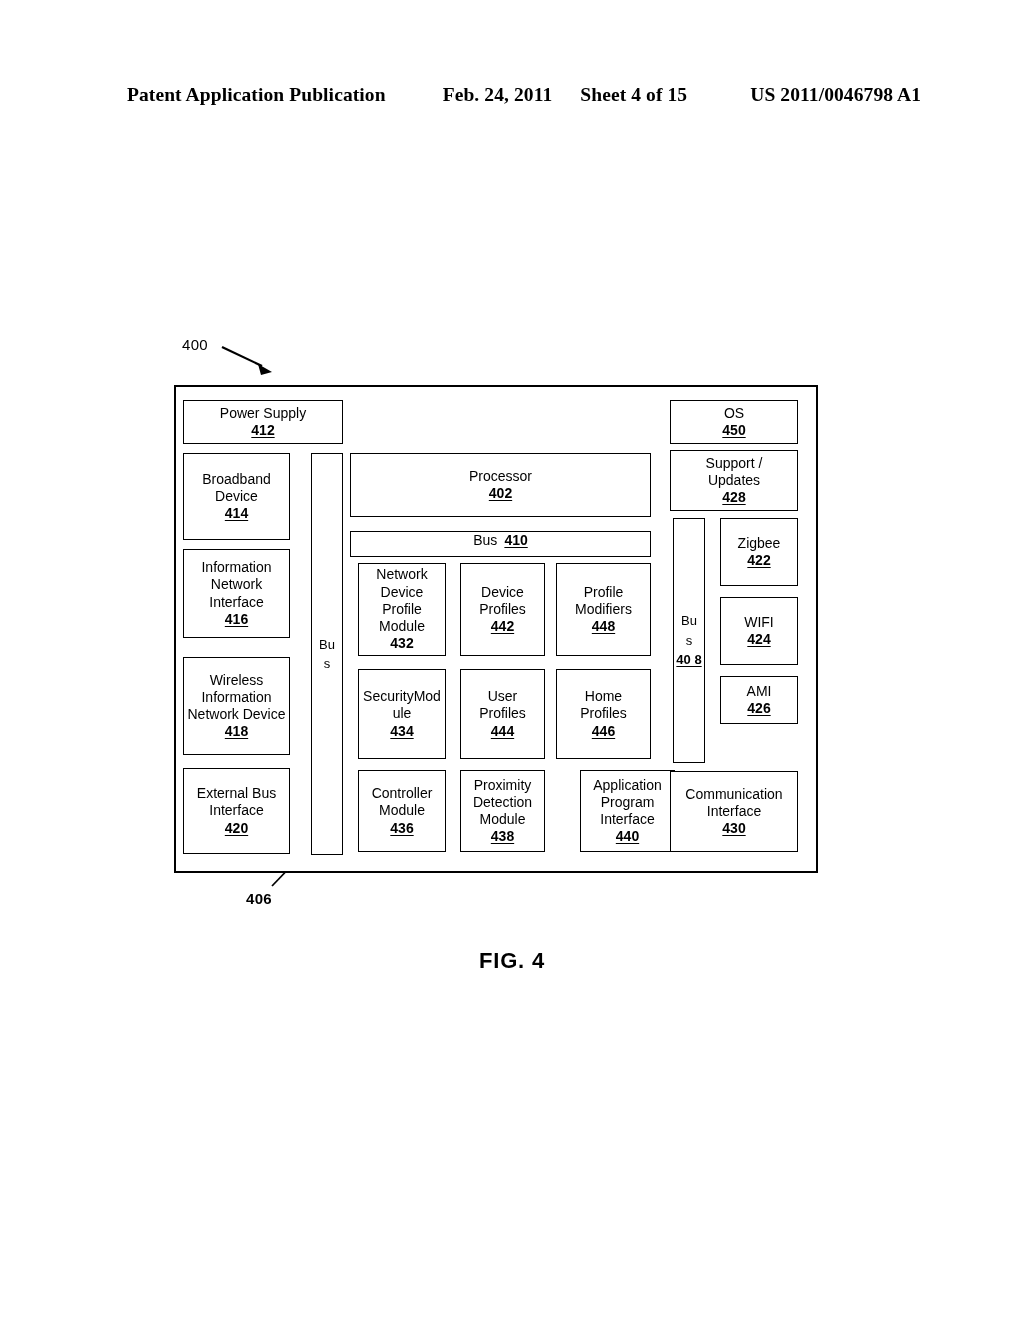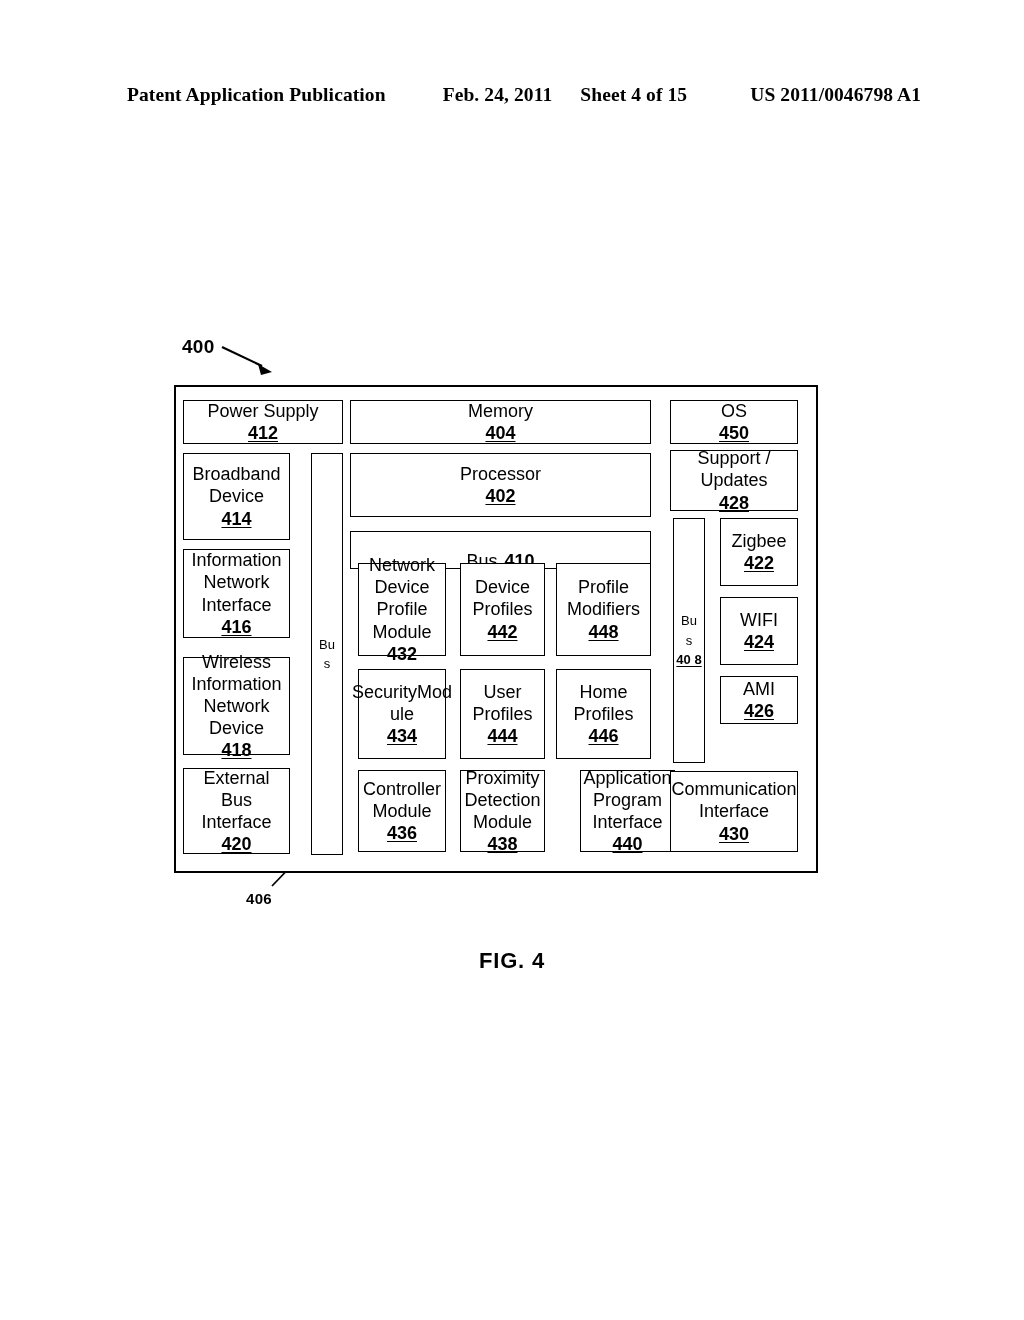--- a/index.html
+++ b/index.html
@@ -46,22 +46,22 @@
     top: 0;
     width: 1024px;
     height: 1320px;
   }
 
   .ref-400 {
     position: absolute;
     left: 182px;
     top: 336px;
     font-family: "Liberation Sans", sans-serif;
-    font-weight: bold;
-    font-size: 19px;
+    font-weight: normal;
+    font-size: 15px;
     letter-spacing: 0.3px;
   }
   .ref-406 {
     position: absolute;
     left: 246px;
     top: 890px;
     font-family: "Liberation Sans", sans-serif;
     font-weight: bold;
     font-size: 15px;
     letter-spacing: 0.3px;
@@ -93,23 +93,23 @@
     position: absolute;
     box-sizing: border-box;
     border: 1.6px solid #000;
     background: #fff;
     display: flex;
     flex-direction: column;
     align-items: center;
     justify-content: center;
     text-align: center;
     font-family: "Liberation Sans", sans-serif;
-    font-size: 18px;
+    font-size: 14px;
     line-height: 1.23;
-    padding: 18px 3px;
+    padding: 0 3px;
   }
   .blk .lbl { display: block; white-space: pre-line; }
   .blk .num {
     display: block;
     font-weight: bold;
     text-decoration: underline;
     text-underline-offset: 1.5px;
   }
   
   .blk.inline {
@@ -195,24 +195,20 @@
     <span class="lbl">External Bus
 Interface</span>
     <span class="num">420</span>
   </div>
 
   <div class="blk busv" style="left:311px; top:453px; width:32px; height:402px;">
     <span class="lbl">Bu
 s</span>
   </div>
 
-  <div class="blk" style="left:350px; top:400px; width:301px; height:44px;">
-    <span class="lbl">Memory</span>
-    <span class="num">404</span>
-  </div>
 
   <div class="blk" style="left:350px; top:453px; width:301px; height:64px;">
     <span class="lbl">Processor</span>
     <span class="num">402</span>
   </div>
 
   <div class="blk inline" style="left:350px; top:531px; width:301px; height:26px;">
     <span class="lbl">Bus</span>
     <span class="num">410</span>
   </div>

